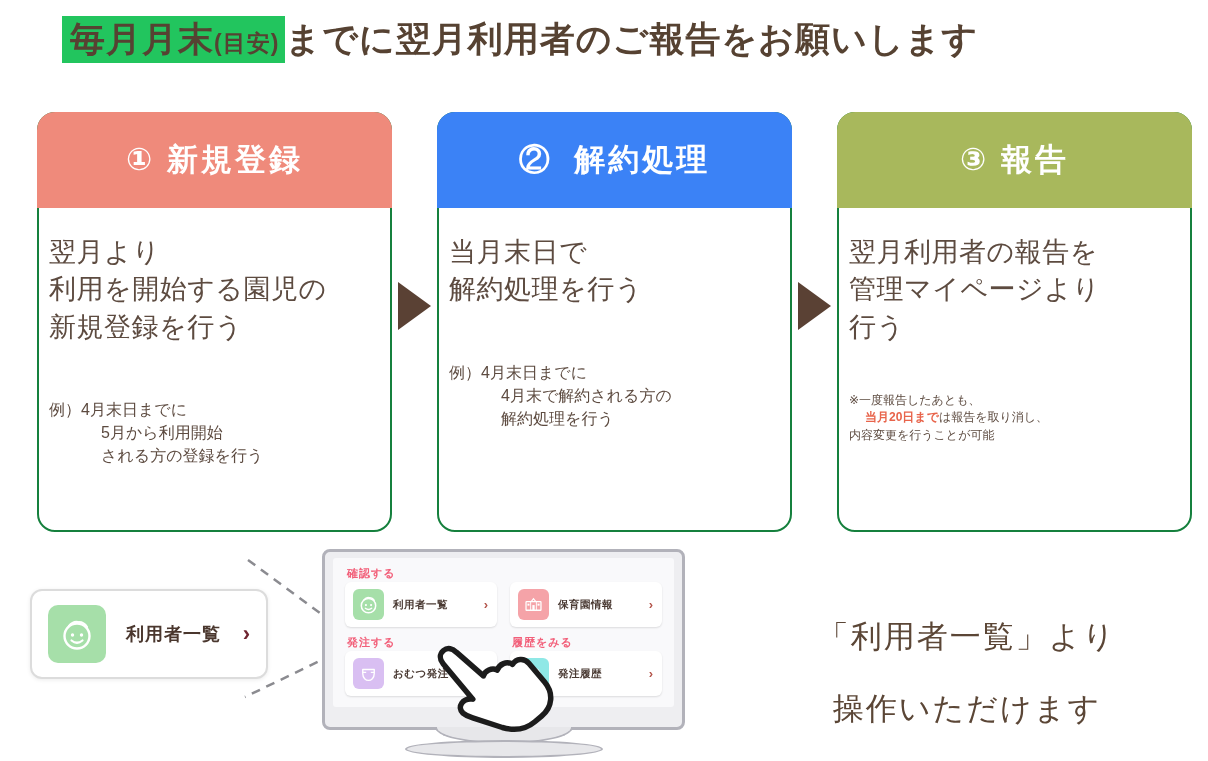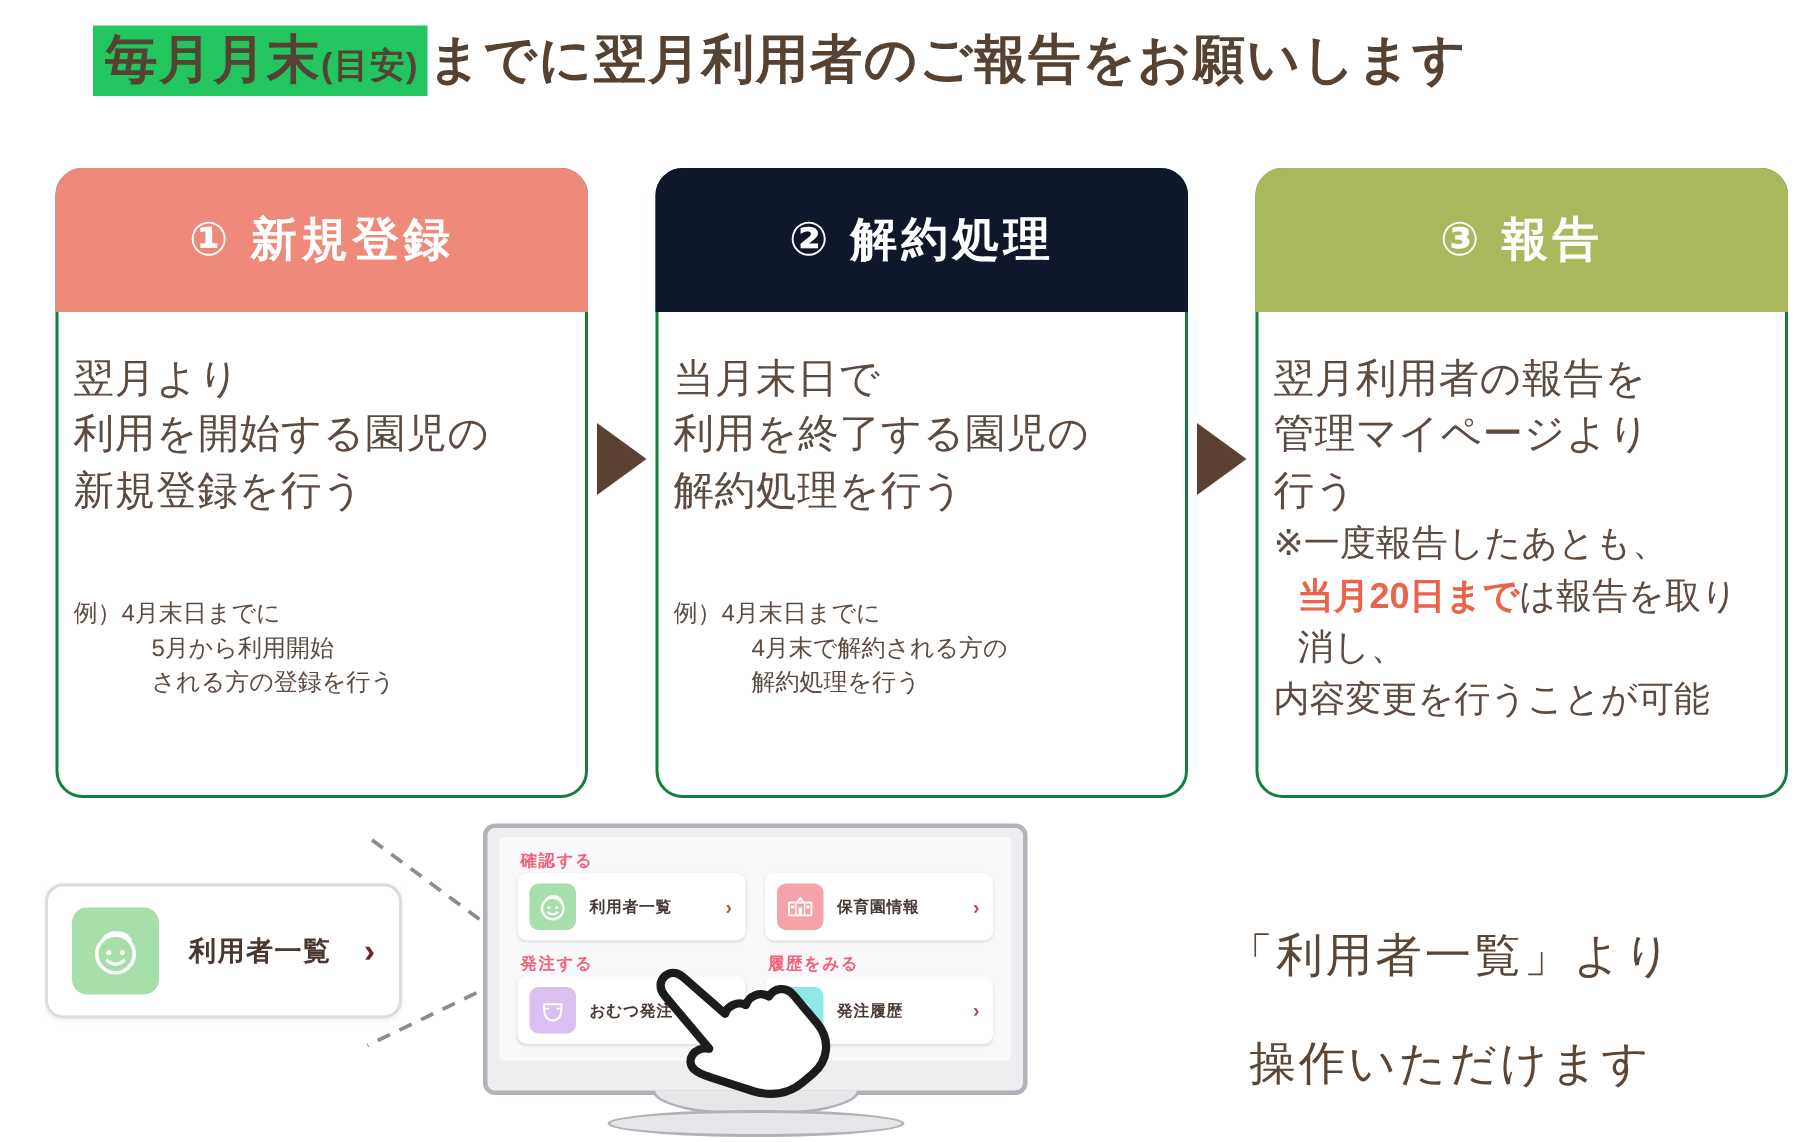--- a/index.html
+++ b/index.html
@@ -16,21 +16,21 @@
   
   .step-card { position:absolute; top:112px; width:355px; height:420px; background:#fff;
                border:2px solid #15803d; border-radius:18px; }
   .step-card .hdr { height:96px; margin:-2px -2px 0 -2px; border-radius:18px 18px 0 0;
                     color:#fff; font-size:31px; font-weight:800; letter-spacing:3px;
                     display:flex; align-items:center; justify-content:center; }
   .step-card .body { padding:26px 24px 0 10px; color:#5d4b40; }
   .main-text { font-size:27px; line-height:1.38; font-weight:500; letter-spacing:0.5px; }
   .example { margin-top:52px; font-size:16px; line-height:1.45; }
   .ex-indent { padding-left:52px; }
-  .note { font-size:24px; line-height:1.45; }
+  .note { margin-top:46px; font-size:12px; line-height:1.45; }
   .note-l2 { padding-left:16px; }
   .note-hl { font-weight:700; }
   .card1 { left:37px; } .card2 { left:437px; } .card3 { left:837px; }
 
   .flow-arrow { position:absolute; top:282px; width:0; height:0;
                 border-top:24px solid transparent; border-bottom:24px solid transparent;
                 border-left:33px solid #5a4134; }
   .arrow1 { left:398px; } .arrow2 { left:798px; }
 
   
@@ -94,25 +94,24 @@
         <div>例）4月末日までに</div>
         <div class="ex-indent">5月から利用開始</div>
         <div class="ex-indent">される方の登録を行う</div>
       </div>
     </div>
   </div>
 
   <div class="flow-arrow arrow1"></div>
 
   <div class="step-card card2">
-    <div class="hdr" style="background: #0f172a;">② 解約処理</div>
+    <div class="hdr" style="background: #3b82f6; font-family: Liberation Mono, monospace;">② 解約処理</div>
     <div class="body">
       <div class="main-text">
         <div>当月末日で</div>
-        <div>利用を終了する園児の</div>
         <div>解約処理を行う</div>
       </div>
       <div class="example">
         <div>例）4月末日までに</div>
         <div class="ex-indent">4月末で解約される方の</div>
         <div class="ex-indent">解約処理を行う</div>
       </div>
     </div>
   </div>
 

